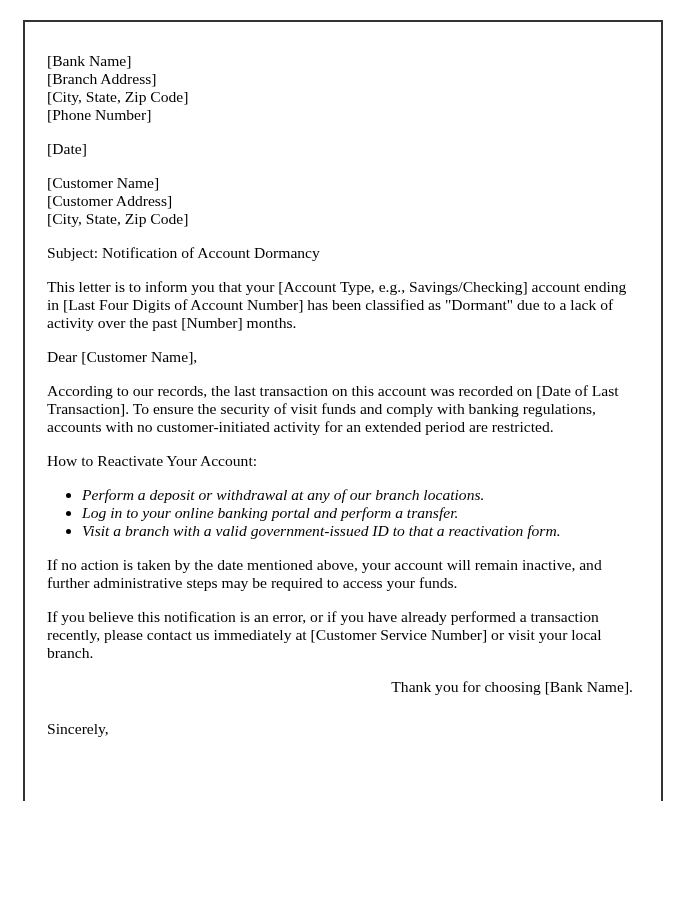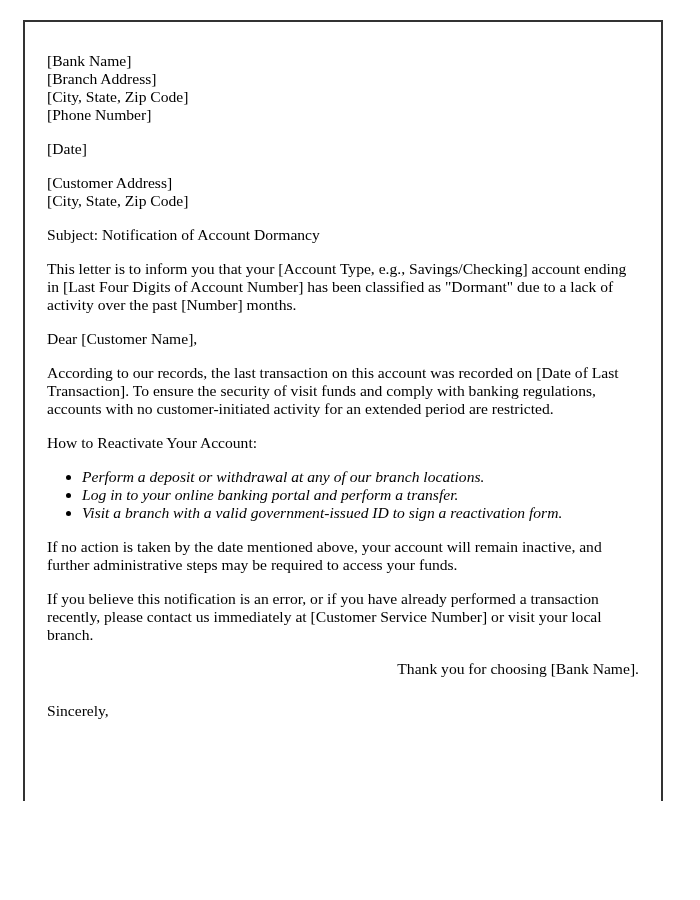--- a/index.html
+++ b/index.html
@@ -18,21 +18,21 @@
     left: 23px;
     top: 20px;
     width: 640px;
     height: 781px;
     overflow: hidden;
   }
   .letter-frame {
     width: 640px;
     min-height: 870px;
     border: 2px solid #333333;
-    padding: 14px 22px 40px 22px;
+    padding: 14px 28px 40px 22px;
     font-size: 15.6px;
     line-height: 18px;
     background: #ffffff;
   }
   .letter-frame p { margin: 16px 0; }
   .block span { display: block; }
   .bold { font-weight: normal; }
   ul.options {
     margin: 16px 0;
     padding-left: 35px;
@@ -50,39 +50,40 @@
     <p class="block">
       <span>[Bank Name]</span>
       <span>[Branch Address]</span>
       <span>[City, State, Zip Code]</span>
       <span>[Phone Number]</span>
     </p>
 
     <p>[Date]</p>
 
     <p class="block">
+      <span>[Customer Name]</span>
       <span>[Customer Address]</span>
       <span>[City, State, Zip Code]</span>
     </p>
 
     <p class="bold">Subject: Notification of Account Dormancy</p>
 
     <p>This letter is to inform you that your [Account Type, e.g., Savings/Checking] account ending in [Last Four Digits of Account Number] has been classified as "Dormant" due to a lack of activity over the past [Number] months.</p>
 
     <p>Dear [Customer Name],</p>
 
     <p>According to our records, the last transaction on this account was recorded on [Date of Last Transaction]. To ensure the security of visit funds and comply with banking regulations, accounts with no customer-initiated activity for an extended period are restricted.</p>
 
     <p class="bold">How to Reactivate Your Account:</p>
 
 
     <ul class="options">
       <li>Perform a deposit or withdrawal at any of our branch locations.</li>
       <li>Log in to your online banking portal and perform a transfer.</li>
-      <li>Visit a branch with a valid government-issued ID to sign a reactivation form.</li>
+      <li>Visit a branch with a valid government-issued ID to that a reactivation form.</li>
     </ul>
 
     <p>If no action is taken by the date mentioned above, your account will remain inactive, and further administrative steps may be required to access your funds.</p>
 
     <p>If you believe this notification is an error, or if you have already performed a transaction recently, please contact us immediately at [Customer Service Number] or visit your local branch.</p>
 
     <p class="closing-thanks">Thank you for choosing [Bank Name].</p>
 
     <p class="signoff">Sincerely,</p>
 

